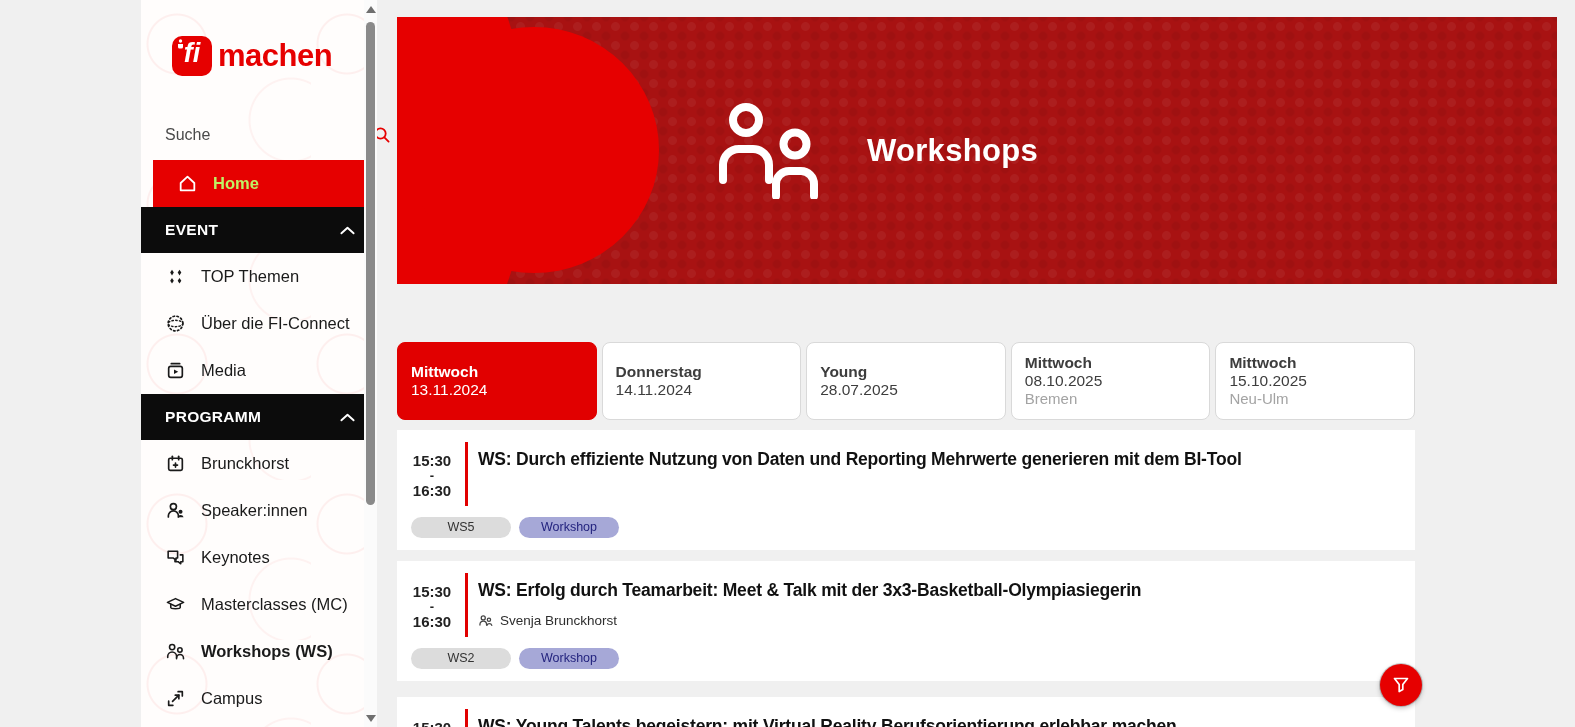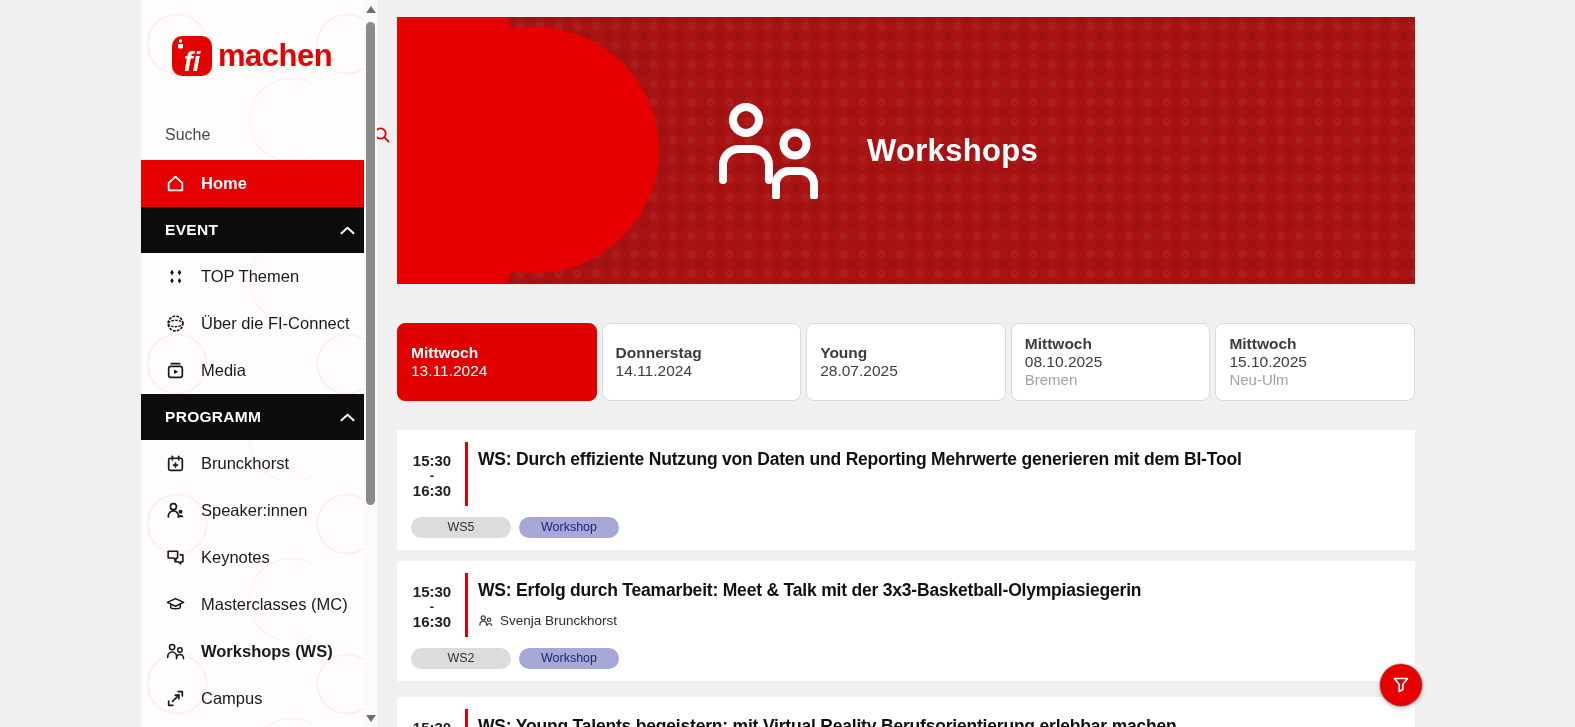--- a/index.html
+++ b/index.html
@@ -21,21 +21,21 @@
     background-size:170px 160px;
     display:flex; flex-direction:column;
     z-index:2;
   }
   .logo-area {
     height:112px; display:flex; align-items:center; justify-content:center; gap:6px;
     padding-right:14px;
   }
   .logo-tile {
     width:40px; height:40px; background:#e60000; border-radius:10px;
-    position:relative; display:flex; align-items:flex-end; justify-content:center;
+    position:relative; display:flex; align-items:flex-start; justify-content:center;
   }
   .logo-tile .fi {
     color:#fff; font-weight:bold; font-style:italic; font-size:27px; line-height:1;
     margin-top:4px;
   }
   .logo-spk {
     position:absolute; top:3px; left:5px; width:7px; height:10px;
   }
   .logo-word { color:#e60000; font-weight:bold; font-size:31px; letter-spacing:-0.5px; }
 
@@ -50,21 +50,21 @@
   }
   .search-input::placeholder { color:#4a4a4a; opacity:1; }
   .search-icon { width:20px; height:20px; flex:0 0 auto; cursor:pointer; }
 
   .nav { display:flex; flex-direction:column; }
   .nav-item {
     height:47px; display:flex; align-items:center; gap:15px;
     padding:0 14px 0 24px; font-size:16.5px; cursor:pointer;
   }
   .nav-item .ni { width:21px; height:21px; flex:0 0 auto; display:flex; align-items:center; justify-content:center; }
-  .nav-item.active-home { background:#e60000; color:#ffffff; font-weight:bold; }
+  .nav-item.active-home { background:#e60000; color:#bef264; font-weight:bold;margin-left:12px; }
   .nav-item.current { font-weight:bold; }
   .section-hdr {
     height:46px; background:#0c0c0c; color:#fff; font-weight:bold;
     font-size:15.5px; letter-spacing:0.3px;
     display:flex; align-items:center; justify-content:space-between;
     padding:0 22px 0 24px; cursor:pointer;
   }
 
   
   .sb-scroll {
@@ -76,40 +76,40 @@
     background:#8a8a8a; border-radius:5px; cursor:pointer;
   }
   .sb-arrow { position:absolute; left:2px; width:0; height:0; border-left:5px solid transparent; border-right:5px solid transparent; cursor:pointer; }
   .sb-arrow.up   { top:6px;    border-bottom:7px solid #6f6f6f; }
   .sb-arrow.down { bottom:5px; border-top:7px solid #6f6f6f; }
 
   
   .main { position:absolute; left:397px; top:0; width:1018px; height:727px; }
 
   .banner {
-    position:absolute; left:0; top:17px; width:1018px; height:267px;
+    position:absolute; left:0; top:17px; width:1160px; height:267px;
     background-color:#a81212;
     background-image:
       radial-gradient(rgba(255,255,255,0.05) 4px, transparent 4.8px),
       radial-gradient(rgba(0,0,0,0.05) 4px, transparent 4.8px);
     background-size:19px 19px, 19px 19px;
     background-position:0 0, 9.5px 9.5px;
     overflow:hidden;
   }
   .banner-shapes { position:absolute; inset:0; }
   .banner-inner {
     position:absolute; inset:0; display:flex; align-items:center;
     padding-left:318px; gap:36px;
   }
   .banner-people { width:116px; height:96px; flex:0 0 auto; }
   .banner-title { color:#fff; font-size:31px; font-weight:bold; letter-spacing:0.3px; }
 
   
   .date-tabs {
-    position:absolute; left:0; top:323px; width:1018px; height:78px;
+    position:absolute; left:0; top:342px; width:1018px; height:78px;
     display:flex; gap:5px;
   }
   .date-card {
     flex:1; background:#fff; border:1px solid #d9d9d9; border-radius:8px;
     display:flex; flex-direction:column; justify-content:center;
     padding-left:13px; cursor:pointer; line-height:1.18;
   }
   .date-card .day { font-weight:bold; font-size:15.5px; color:#3d3d3d; }
   .date-card .date { font-size:15.5px; color:#3d3d3d; }
   .date-card .loc { font-size:15px; color:#a3a3a3; }

